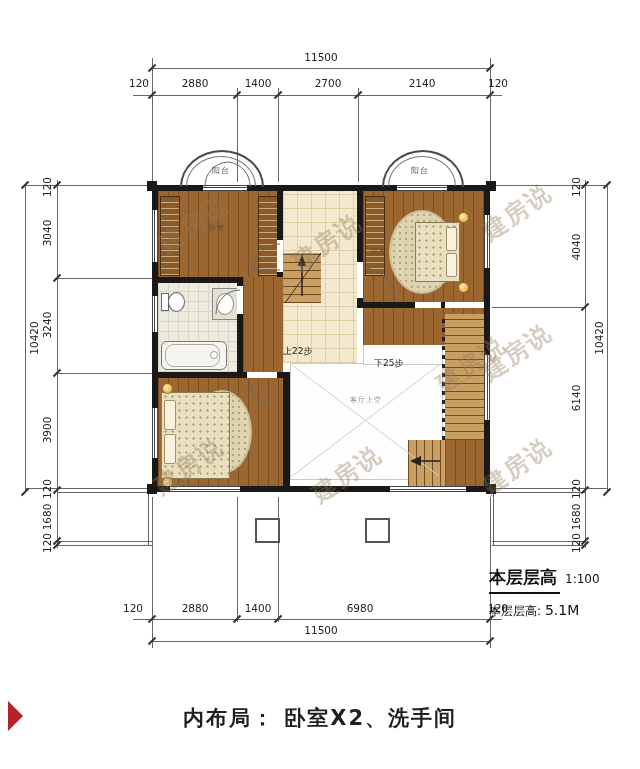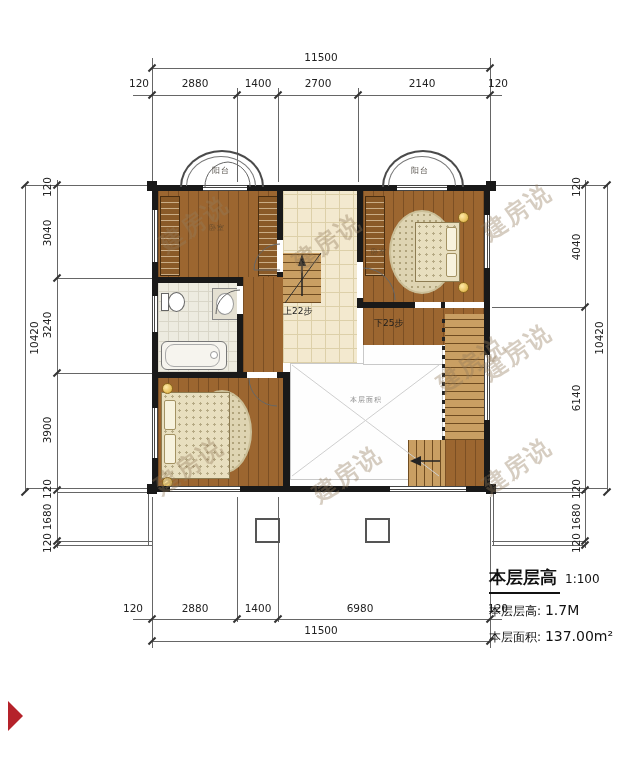--- a/index.html
+++ b/index.html
@@ -43,21 +43,21 @@
   .lamp{position:absolute;width:9px;height:9px;border-radius:50%;border:1px solid #8d6a1e;
         background:radial-gradient(circle at 35% 35%,#ffe9a8,#d8a833);}
   .fix{position:absolute;background:#fff;border:1px solid #666;}
   .arc{position:absolute;border:2px solid #4a4a4a;border-bottom:none;border-radius:50% 50% 0 0/100% 100% 0 0;}
   .arc.inner{border-width:1px;border-color:#777;}
   
   .rlabel{position:absolute;font-size:8px;color:#55504a;letter-spacing:1px;
           transform:translate(-50%,-50%);white-space:nowrap;}
   .rlabel.faint{font-size:7px;color:rgba(90,70,45,.85);}
   .rlabel.gray{font-size:7px;color:#8a8a8a;}
-  .slabel{position:absolute;font-size:9px;color:#1c1c1c;white-space:nowrap;}
+  .slabel{position:absolute;font-size:9px;color:#1c1c1c;white-space:nowrap;margin-top:40px;}
   .wm{position:absolute;font-weight:bold;font-size:24px;letter-spacing:2px;
       color:rgba(148,124,92,.38);transform:rotate(-35deg);pointer-events:none;}
   .phone{position:absolute;left:160px;top:358px;font-family:"DejaVu Serif",serif;
          font-size:30px;color:#2f2f2f;white-space:nowrap;}
   
   .tb{position:absolute;left:489px;top:566px;width:150px;color:#111;}
   .tb-title{font-size:17px;font-weight:bold;display:inline-block;
             border-bottom:2px solid #111;padding:0 3px 3px 0;}
   .tb-scale{font-size:12px;margin-left:5px;}
   .tb-row{font-size:12px;margin-top:8px;white-space:nowrap;}
@@ -106,21 +106,21 @@
   <div class="dline" style="left:492px;top:492px;width:93px;height:1px"></div>
   <div class="dline" style="left:492px;top:541px;width:93px;height:1px"></div>
   <div class="dline" style="left:492px;top:545px;width:93px;height:1px"></div>
   <div class="dline" style="left:148px;top:492px;width:1px;height:53px"></div>
   <div class="dline" style="left:493px;top:492px;width:1px;height:53px"></div>
 
   <span class="dimtext" style="left:321px;top:57px">11500</span>
   <span class="dimtext" style="left:139px;top:83px">120</span>
   <span class="dimtext" style="left:195px;top:83px">2880</span>
   <span class="dimtext" style="left:258px;top:83px">1400</span>
-  <span class="dimtext" style="left:318px;top:83px">2700</span>
+  <span class="dimtext" style="left:328px;top:83px">2700</span>
   <span class="dimtext" style="left:422px;top:83px">2140</span>
   <span class="dimtext" style="left:498px;top:83px">120</span>
 
   <span class="dimtext" style="left:133px;top:608px">120</span>
   <span class="dimtext" style="left:195px;top:608px">2880</span>
   <span class="dimtext" style="left:258px;top:608px">1400</span>
   <span class="dimtext" style="left:360px;top:608px">6980</span>
   <span class="dimtext" style="left:498px;top:608px">120</span>
   <span class="dimtext" style="left:321px;top:630px">11500</span>
 
@@ -233,43 +233,43 @@
     <line x1="280" y1="270" x2="254" y2="270" stroke="#666" stroke-width="1"></line>
     <path d="M 240 290 A 24 24 0 0 0 216 314" fill="none" stroke="#666" stroke-width="1"></path>
     <path d="M 363 268 A 32 32 0 0 1 395 300" fill="none" stroke="#666" stroke-width="1"></path>
     <path d="M 249 378 A 28 28 0 0 0 277 406" fill="none" stroke="#666" stroke-width="1"></path>
   </svg>
 
   <span class="rlabel" style="left:221px;top:170px">阳台</span>
   <span class="rlabel" style="left:420px;top:170px">阳台</span>
   <span class="rlabel faint" style="left:217px;top:228px">卧室</span>
   <span class="rlabel faint" style="left:379px;top:252px">卧室</span>
-  <span class="rlabel gray" style="left:366px;top:400px">本层面积</span>
+  <span class="rlabel gray" style="left:366px;top:400px">客厅上空</span>
   <span class="slabel" style="left:283px;top:305px">上22步</span>
   <span class="slabel" style="left:374px;top:317px">下25步</span>
 
   <div class="abs" style="left:255px;top:518px;width:21px;height:21px;border:2px solid #555;background:#fff"></div>
   <div class="abs" style="left:365px;top:518px;width:21px;height:21px;border:2px solid #555;background:#fff"></div>
 
   <span class="wm" style="left:155px;top:208px">建房说</span>
   <span class="wm" style="left:288px;top:226px">建房说</span>
   <span class="wm" style="left:432px;top:348px">建房说</span>
   <span class="wm" style="left:308px;top:458px">建房说</span>
   <span class="wm" style="left:150px;top:450px">建房说</span>
   <span class="wm" style="left:478px;top:196px">建房说</span>
   <span class="wm" style="left:478px;top:336px">建房说</span>
   <span class="wm" style="left:478px;top:450px">建房说</span>
 
   <div class="tb">
     <span class="tb-title">本层层高</span><span class="tb-scale">1:100</span>
-    <div class="tb-row"><span>本层层高:</span> <span class="tb-val">1.7M</span></div>
-    <div class="tb-row"><span>本层面积:</span> <span class="tb-val">137.00m²</span></div>
+    <div class="tb-row"><span>本层层高:</span> <span class="tb-val">5.1M</span></div>
   </div>
 
   <div class="tri"></div>
+  <div class="caption">内布局： 卧室X2、洗手间</div>
 
 <div class="tick" style="left: 152px; top: 68px;"></div>
     <div class="tick" style="left: 490px; top: 68px;"></div>
     <div class="tick" style="left: 152px; top: 95px;"></div>
     <div class="tick" style="left: 237px; top: 95px;"></div>
     <div class="tick" style="left: 278px; top: 95px;"></div>
     <div class="tick" style="left: 358px; top: 95px;"></div>
     <div class="tick" style="left: 490px; top: 95px;"></div>
     <div class="tick" style="left: 152px; top: 619px;"></div>
     <div class="tick" style="left: 237px; top: 619px;"></div>

